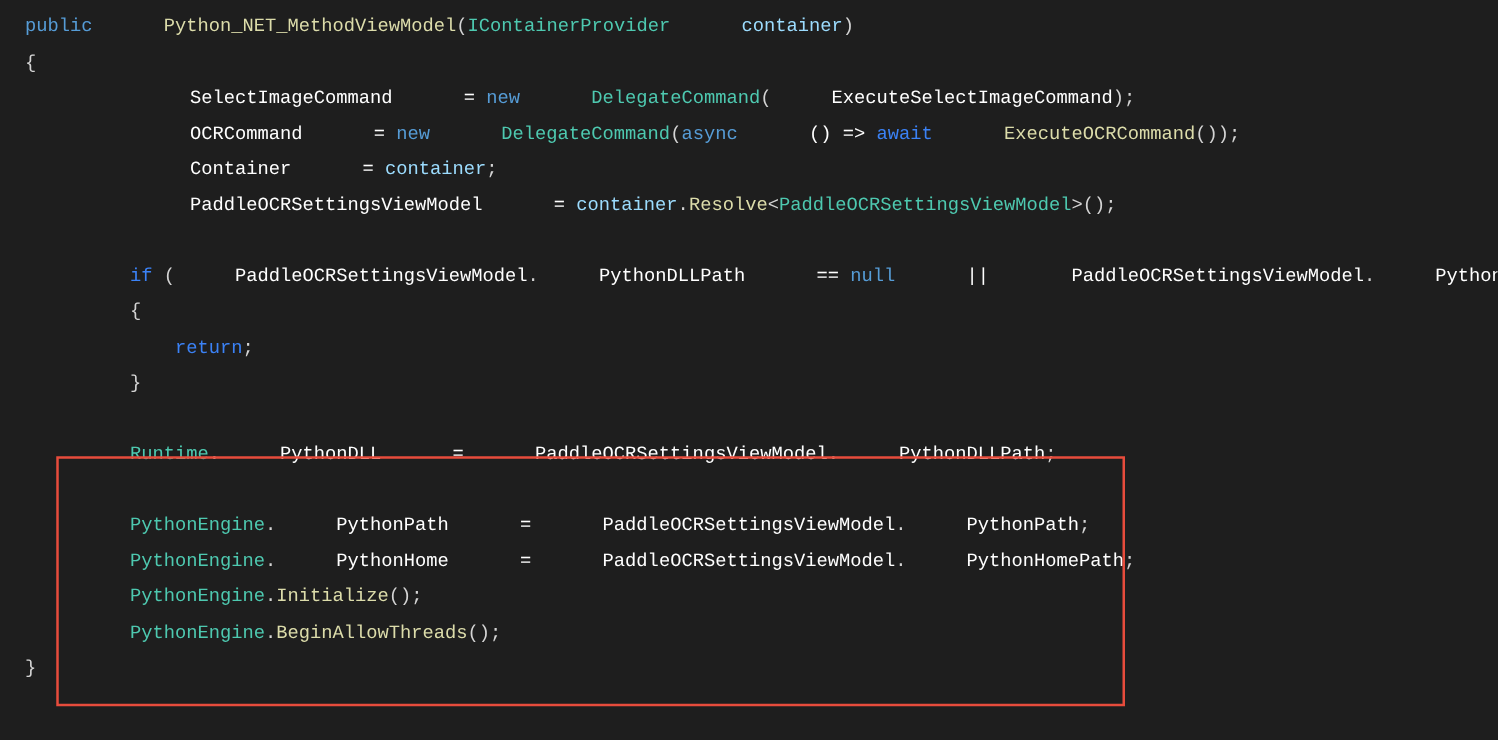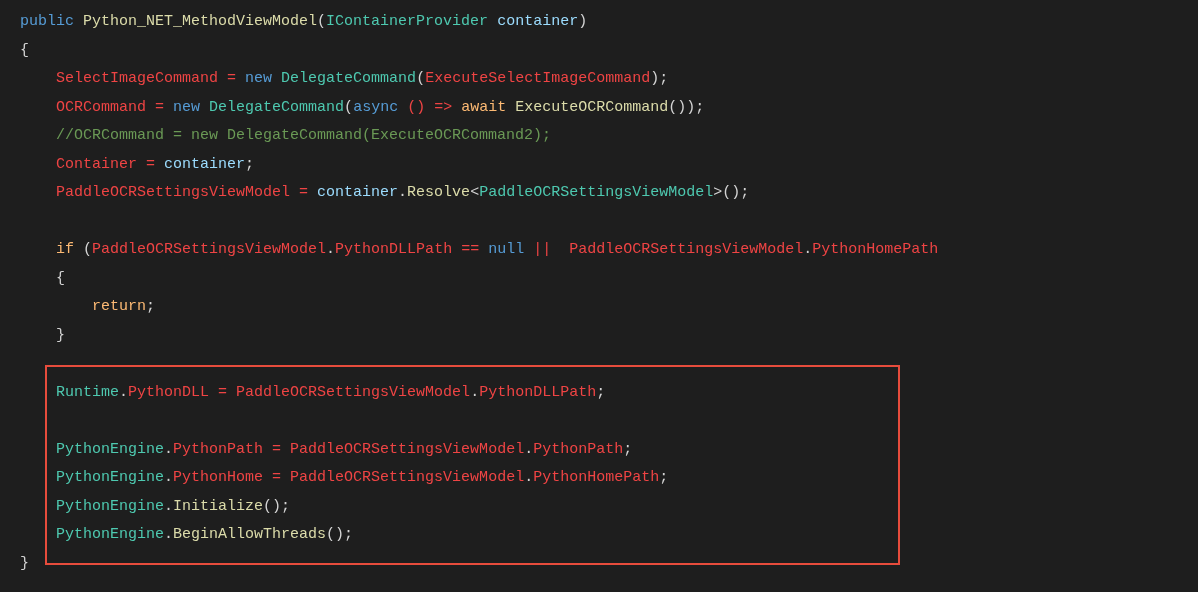--- a/index.html
+++ b/index.html
@@ -21,47 +21,46 @@
     }
     .code-area {
       padding: 8px 0 8px 20px;
       position: relative;
     }
     .line {
       white-space: pre;
       position: relative;
     }
     .kw-blue { color: #569cd6; font-family: Liberation Mono, monospace; }
-    .kw-purple { color: #fdba74; }
+    .kw-purple { color: #3b82f6; }
     .type-teal { color: #4ec9b0; margin-top: 24px; }
     .method-yellow { color: #dcdcaa; }
     .variable { color: #9cdcfe; }
     .comment { color: #6a9955; }
     .paren { color: #d4d4d4; }
-    .white { color: #ef4444; }
+    .white { color: #ffffff; margin-left: 48px; }
     .highlight-box {
       position: absolute;
       border: 2px solid #e74c3c;
       pointer-events: none;
     }
   </style>
 </head>
 <body>
 
 <div class="code-area">
 
 <div class="line"><span class="kw-blue">public</span><span class="white"> </span><span class="method-yellow">Python_NET_MethodViewModel</span><span class="paren">(</span><span class="type-teal">IContainerProvider</span><span class="white"> </span><span class="variable">container</span><span class="paren">)</span></div>
 
 <div class="line"><span class="paren">{</span></div>
 
 <div class="line"><span class="white">    </span><span class="white">SelectImageCommand</span><span class="white"> = </span><span class="kw-blue">new</span><span class="white"> </span><span class="type-teal">DelegateCommand</span><span class="paren">(</span><span class="white">ExecuteSelectImageCommand</span><span class="paren">);</span></div>
 
 <div class="line"><span class="white">    </span><span class="white">OCRCommand</span><span class="white"> = </span><span class="kw-blue">new</span><span class="white"> </span><span class="type-teal">DelegateCommand</span><span class="paren">(</span><span class="kw-blue">async</span><span class="white"> () =&gt; </span><span class="kw-purple">await</span><span class="white"> </span><span class="method-yellow">ExecuteOCRCommand</span><span class="paren">());</span></div>
 
-<div class="line"><span class="white">    </span><span class="comment">//OCRCommand = new DelegateCommand(ExecuteOCRCommand2);</span></div>
 
 <div class="line"><span class="white">    </span><span class="white">Container</span><span class="white"> = </span><span class="variable">container</span><span class="paren">;</span></div>
 
 <div class="line"><span class="white">    </span><span class="white">PaddleOCRSettingsViewModel</span><span class="white"> = </span><span class="variable">container</span><span class="paren">.</span><span class="method-yellow">Resolve</span><span class="paren">&lt;</span><span class="type-teal">PaddleOCRSettingsViewModel</span><span class="paren">&gt;();</span></div>
 
 <div class="line">&nbsp;</div>
 
 <div class="line"><span class="white">    </span><span class="kw-purple">if</span><span class="paren"> (</span><span class="white">PaddleOCRSettingsViewModel</span><span class="paren">.</span><span class="white">PythonDLLPath</span><span class="white"> == </span><span class="kw-blue">null</span><span class="white"> || </span><span class="white"> PaddleOCRSettingsViewModel</span><span class="paren">.</span><span class="white">PythonHomePath</span></div>
 
 <div class="line"><span class="white">    </span><span class="paren">{</span></div>

